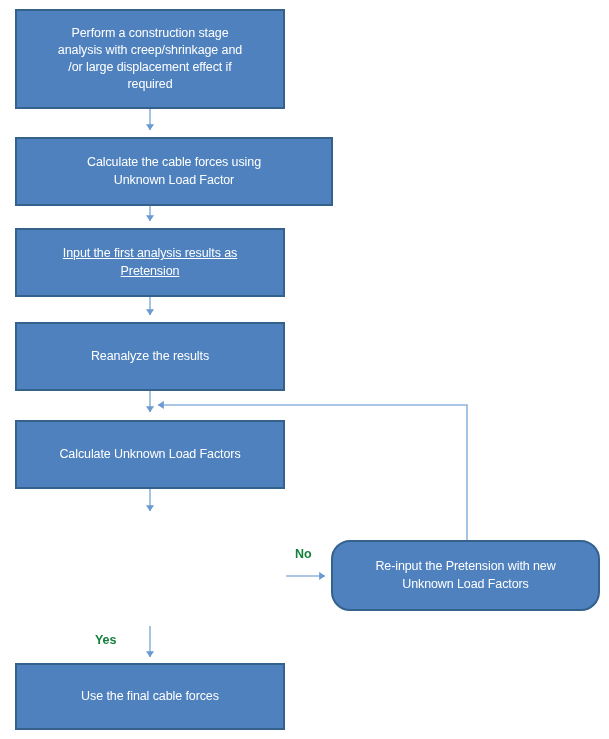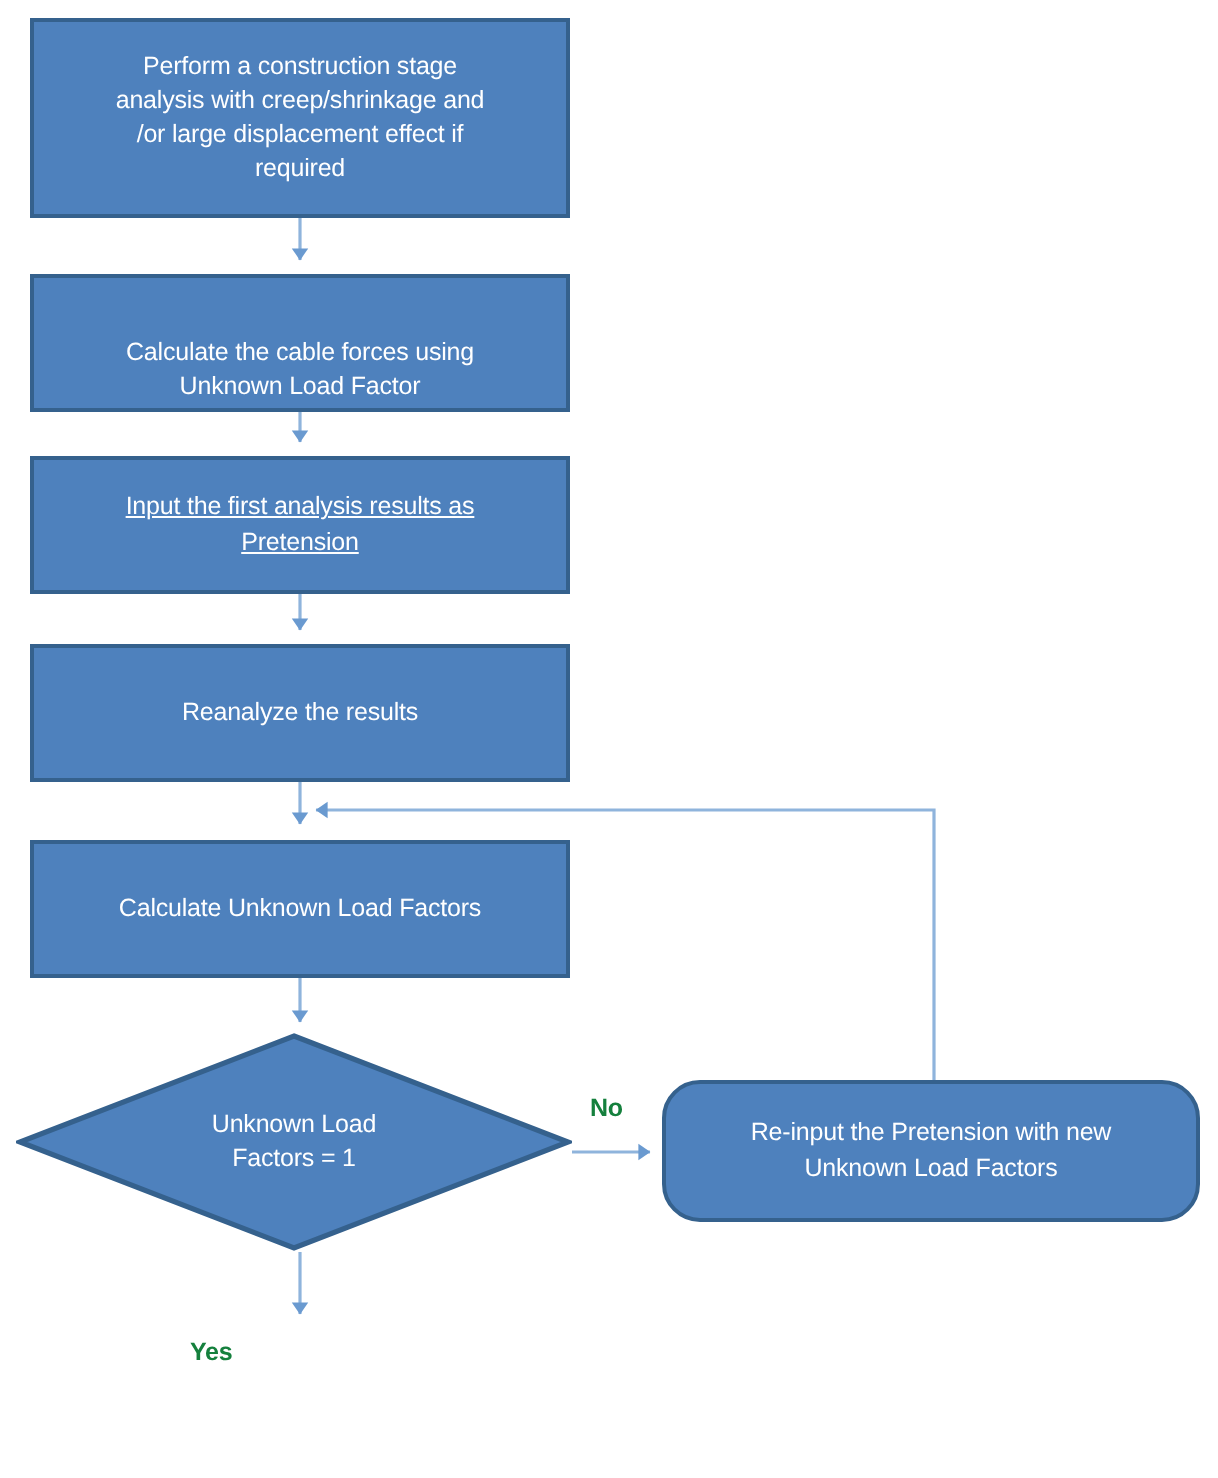--- a/index.html
+++ b/index.html
@@ -121,48 +121,44 @@
     <path d="M 467,540 L 467,405 L 158,405" fill="none" stroke="#8FB4DC" stroke-width="1.6" marker-end="url(#arrow-left)"></path>
   </svg>
 
   <div class="node" style="left:15px; top:9px; width:270px; height:100px;">
     <span class="txt">Perform a construction stage
 analysis with creep/shrinkage and
 /or large displacement effect if
 required</span>
   </div>
 
-  <div class="node" style="left:15px; top:137px; width:270px; height:69px;align-items:flex-end;">
+  <div class="node" style="left:15px; top:137px; width:318px; height:69px;">
     <span class="txt">Calculate the cable forces using
 Unknown Load Factor</span>
   </div>
 
   <div class="node" style="left:15px; top:228px; width:270px; height:69px;text-decoration:underline;">
     <span class="txt">Input the first analysis results as
 Pretension</span>
   </div>
 
   <div class="node" style="left:15px; top:322px; width:270px; height:69px;">
     <span class="txt">Reanalyze the results</span>
   </div>
 
   <div class="node" style="left:15px; top:420px; width:270px; height:69px;">
     <span class="txt">Calculate Unknown Load Factors</span>
   </div>
 
-  <div class="diamond-wrap" style="left:8px; top:516px; width:278px; height:110px;">
-    <svg width="278" height="110" viewBox="0 0 278 110" xmlns="http://www.w3.org/2000/svg">
-      <polygon points="139,2 276,55 139,108 2,55" fill="#4E81BD" stroke="#35618D" stroke-width="2.6" stroke-linejoin="miter"></polygon>
-    </svg>
-    <span class="diamond-label">Unknown Load
-Factors = 1</span>
-  </div>
 
   <div class="node" style="left:331px; top:540px; width:269px; height:71px;border-radius:19px;">
     <span class="txt">Re-input the Pretension with new
 Unknown Load Factors</span>
   </div>
 
+  <div class="node" style="left:15px; top:663px; width:270px; height:67px;">
+    <span class="txt">Use the final cable forces</span>
+  </div>
 
   <span class="edge-label" style="left:295px; top:547px;">No</span>
-  <span class="edge-label" style="left:95px; top:633px;margin-top:36px;">Yes</span>
+  <span class="edge-label" style="left:95px; top:633px;">Yes</span>
 
 </div>
 
 </body></html>

